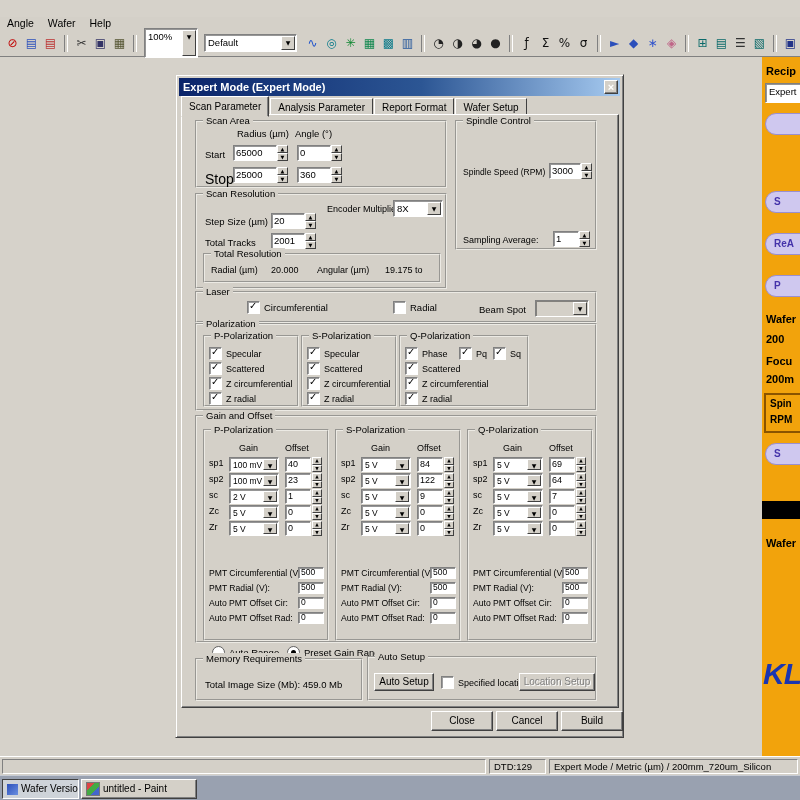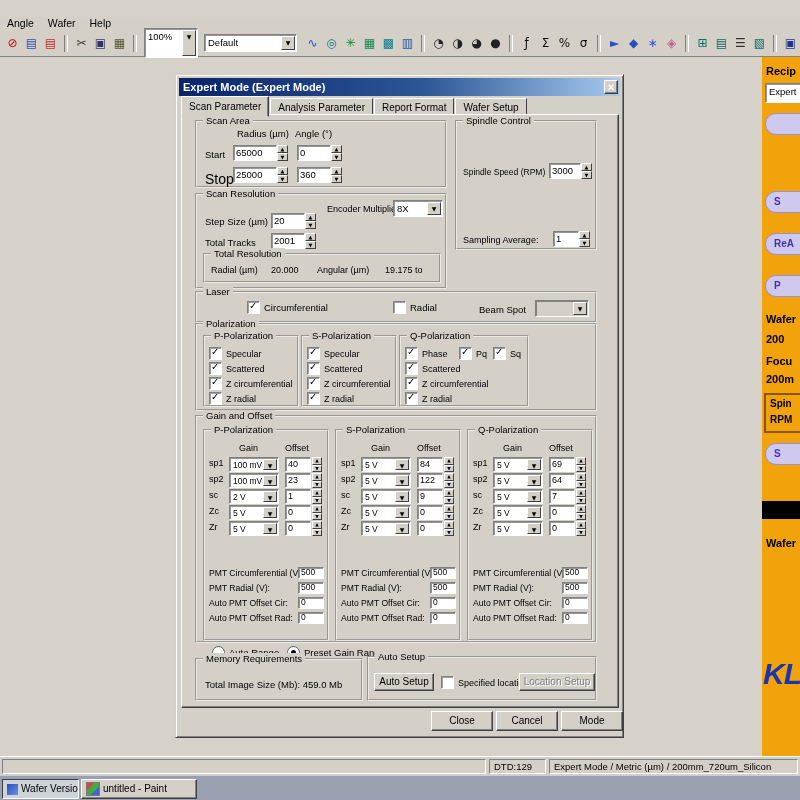--- a/index.html
+++ b/index.html
@@ -608,21 +608,21 @@
         <div class="cbrow" style="left:72px;top:18px">
           <span class="cb"></span>
           <span class="cbl">Specified location</span>
         </div>
         <span class="btn dis" style="left:150px;top:15px;width:76px;height:18px;line-height:16px">Location Setup</span>
       </div>
     </div>
 
     <span class="btn" style="left:255px;top:636px;width:62px;height:20px;line-height:18px">Close</span>
     <span class="btn" style="left:320px;top:636px;width:62px;height:20px;line-height:18px">Cancel</span>
-    <span class="btn" style="left:385px;top:636px;width:62px;height:20px;line-height:18px">Mode</span>
+    <span class="btn" style="left:385px;top:636px;width:62px;height:20px;line-height:18px">Build</span>
   </div>
 
   <div class="sidepanel">
     <span class="sp-label" style="top:8px">Recip</span>
     <span class="combo sp-combo" style="top:26px">
       <span class="ct">Expert</span>
     </span>
     <span class="pill" style="top:56px"></span>
     <span class="pill" style="top:134px">S</span>
     <span class="pill" style="top:176px">ReA</span>

